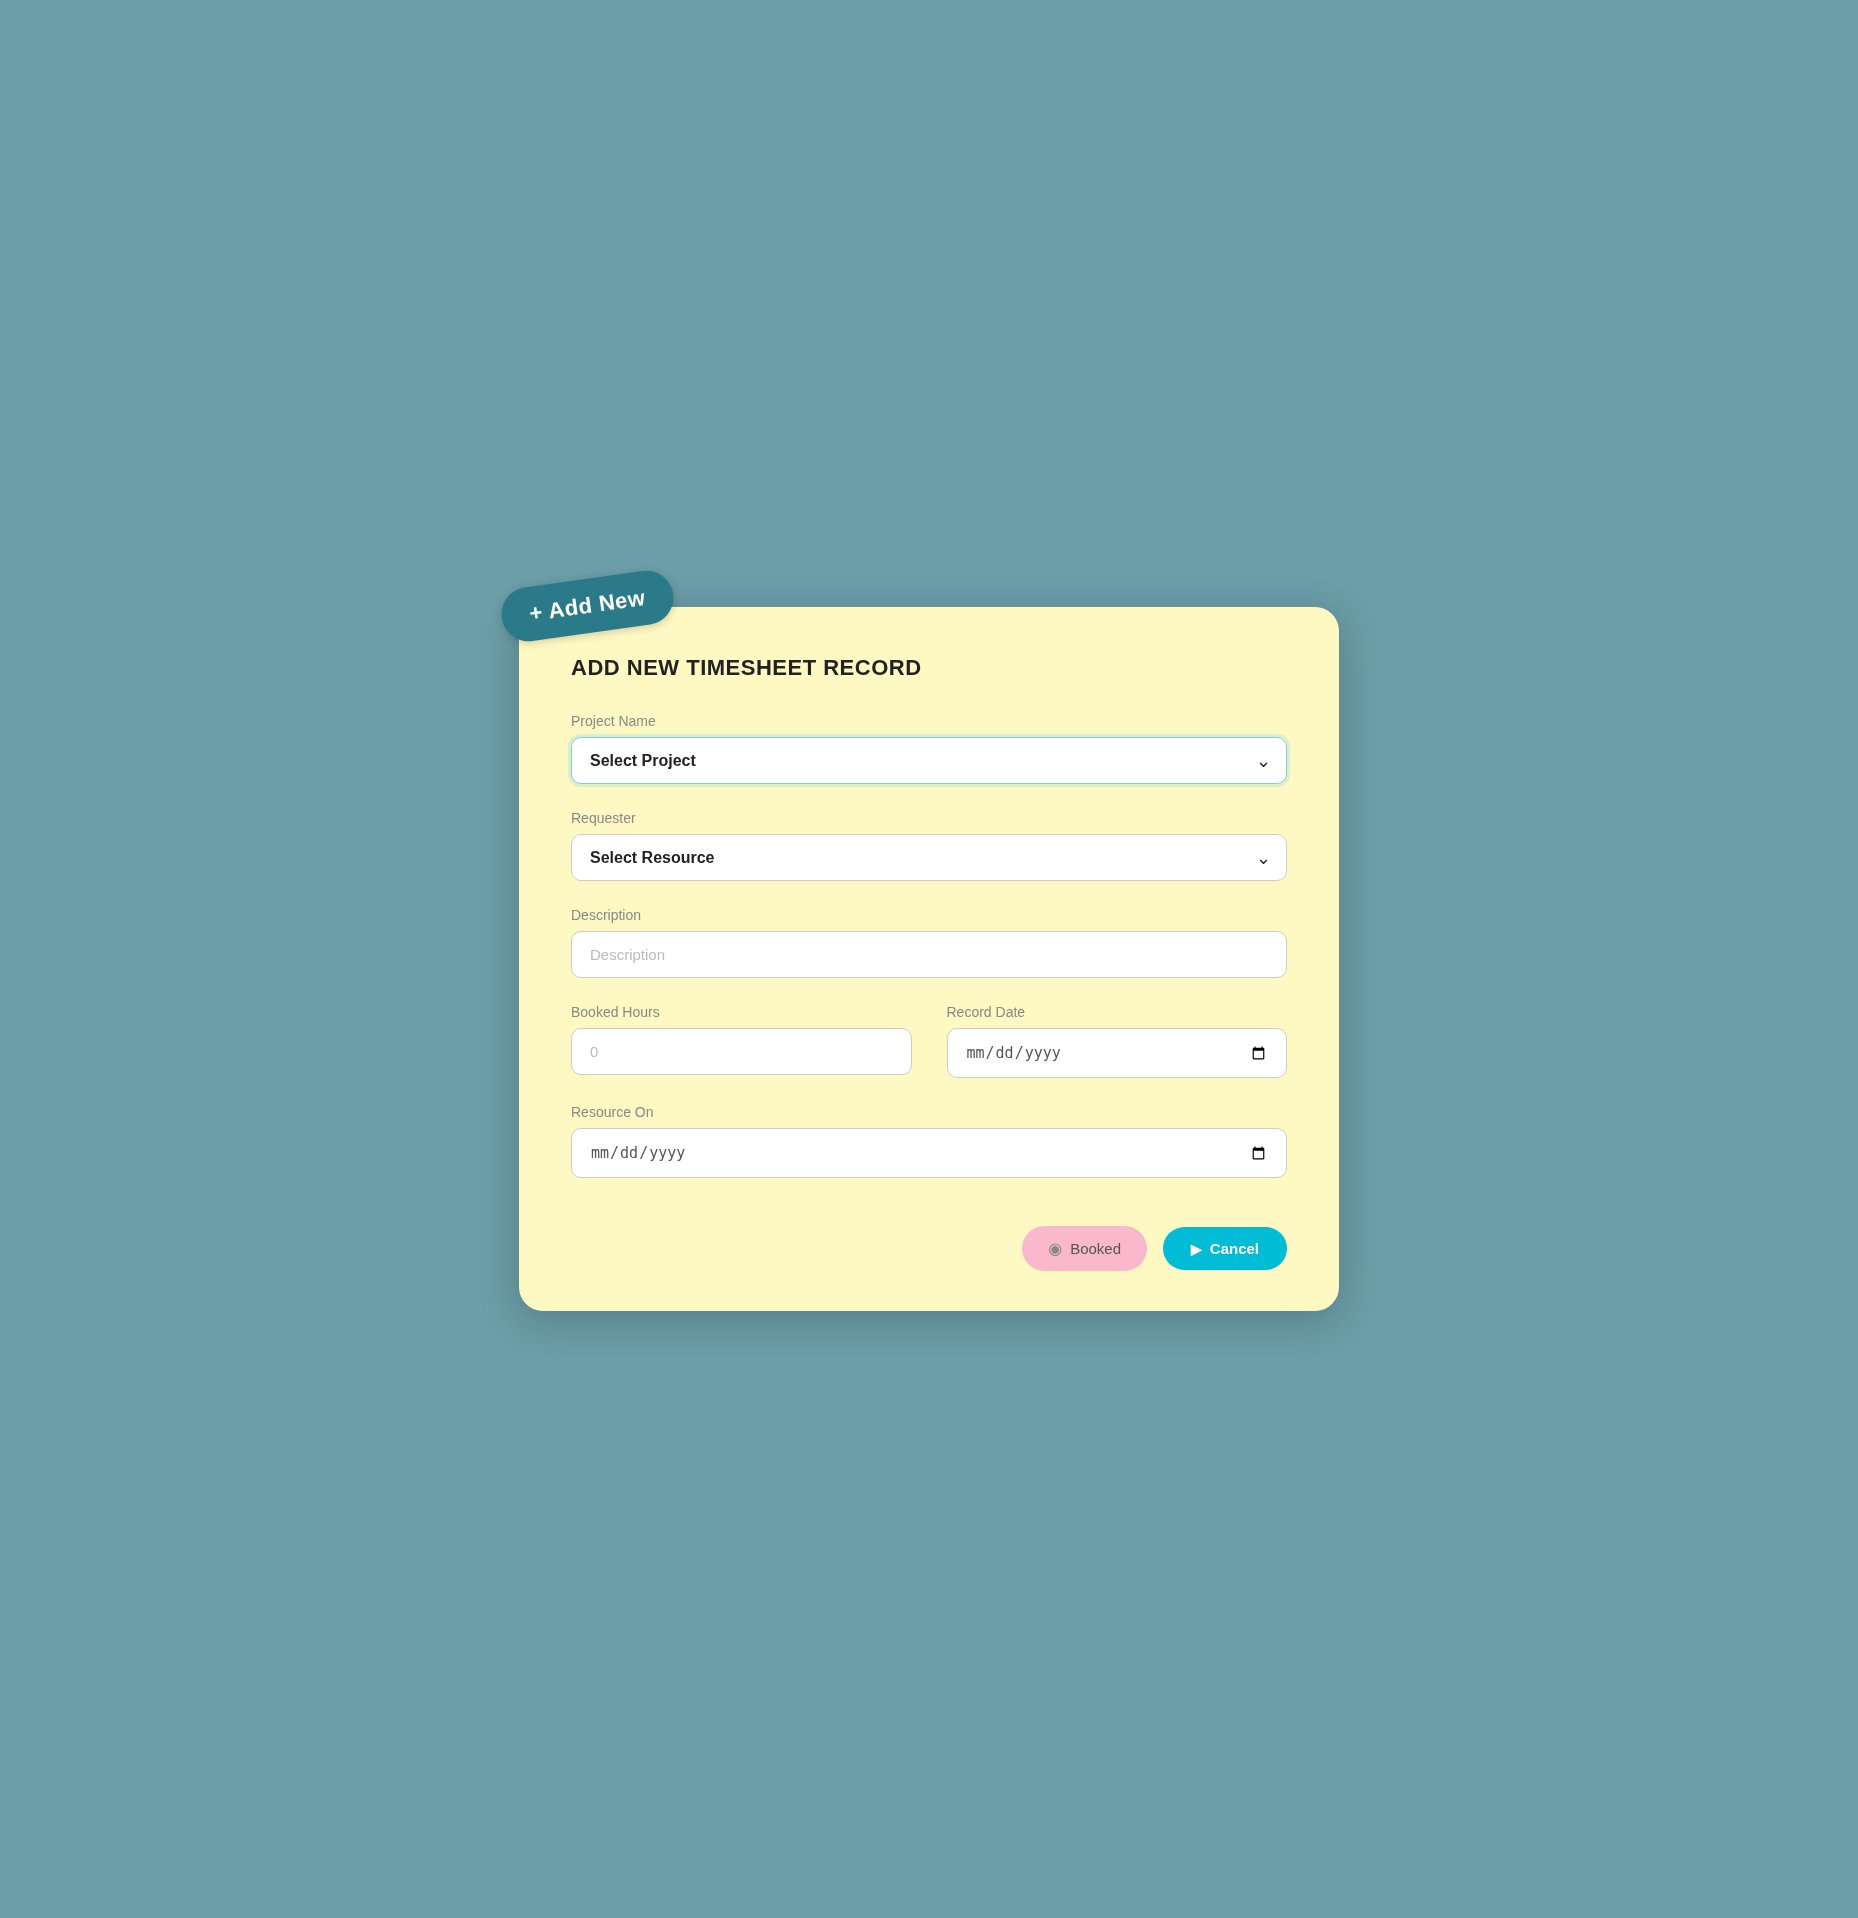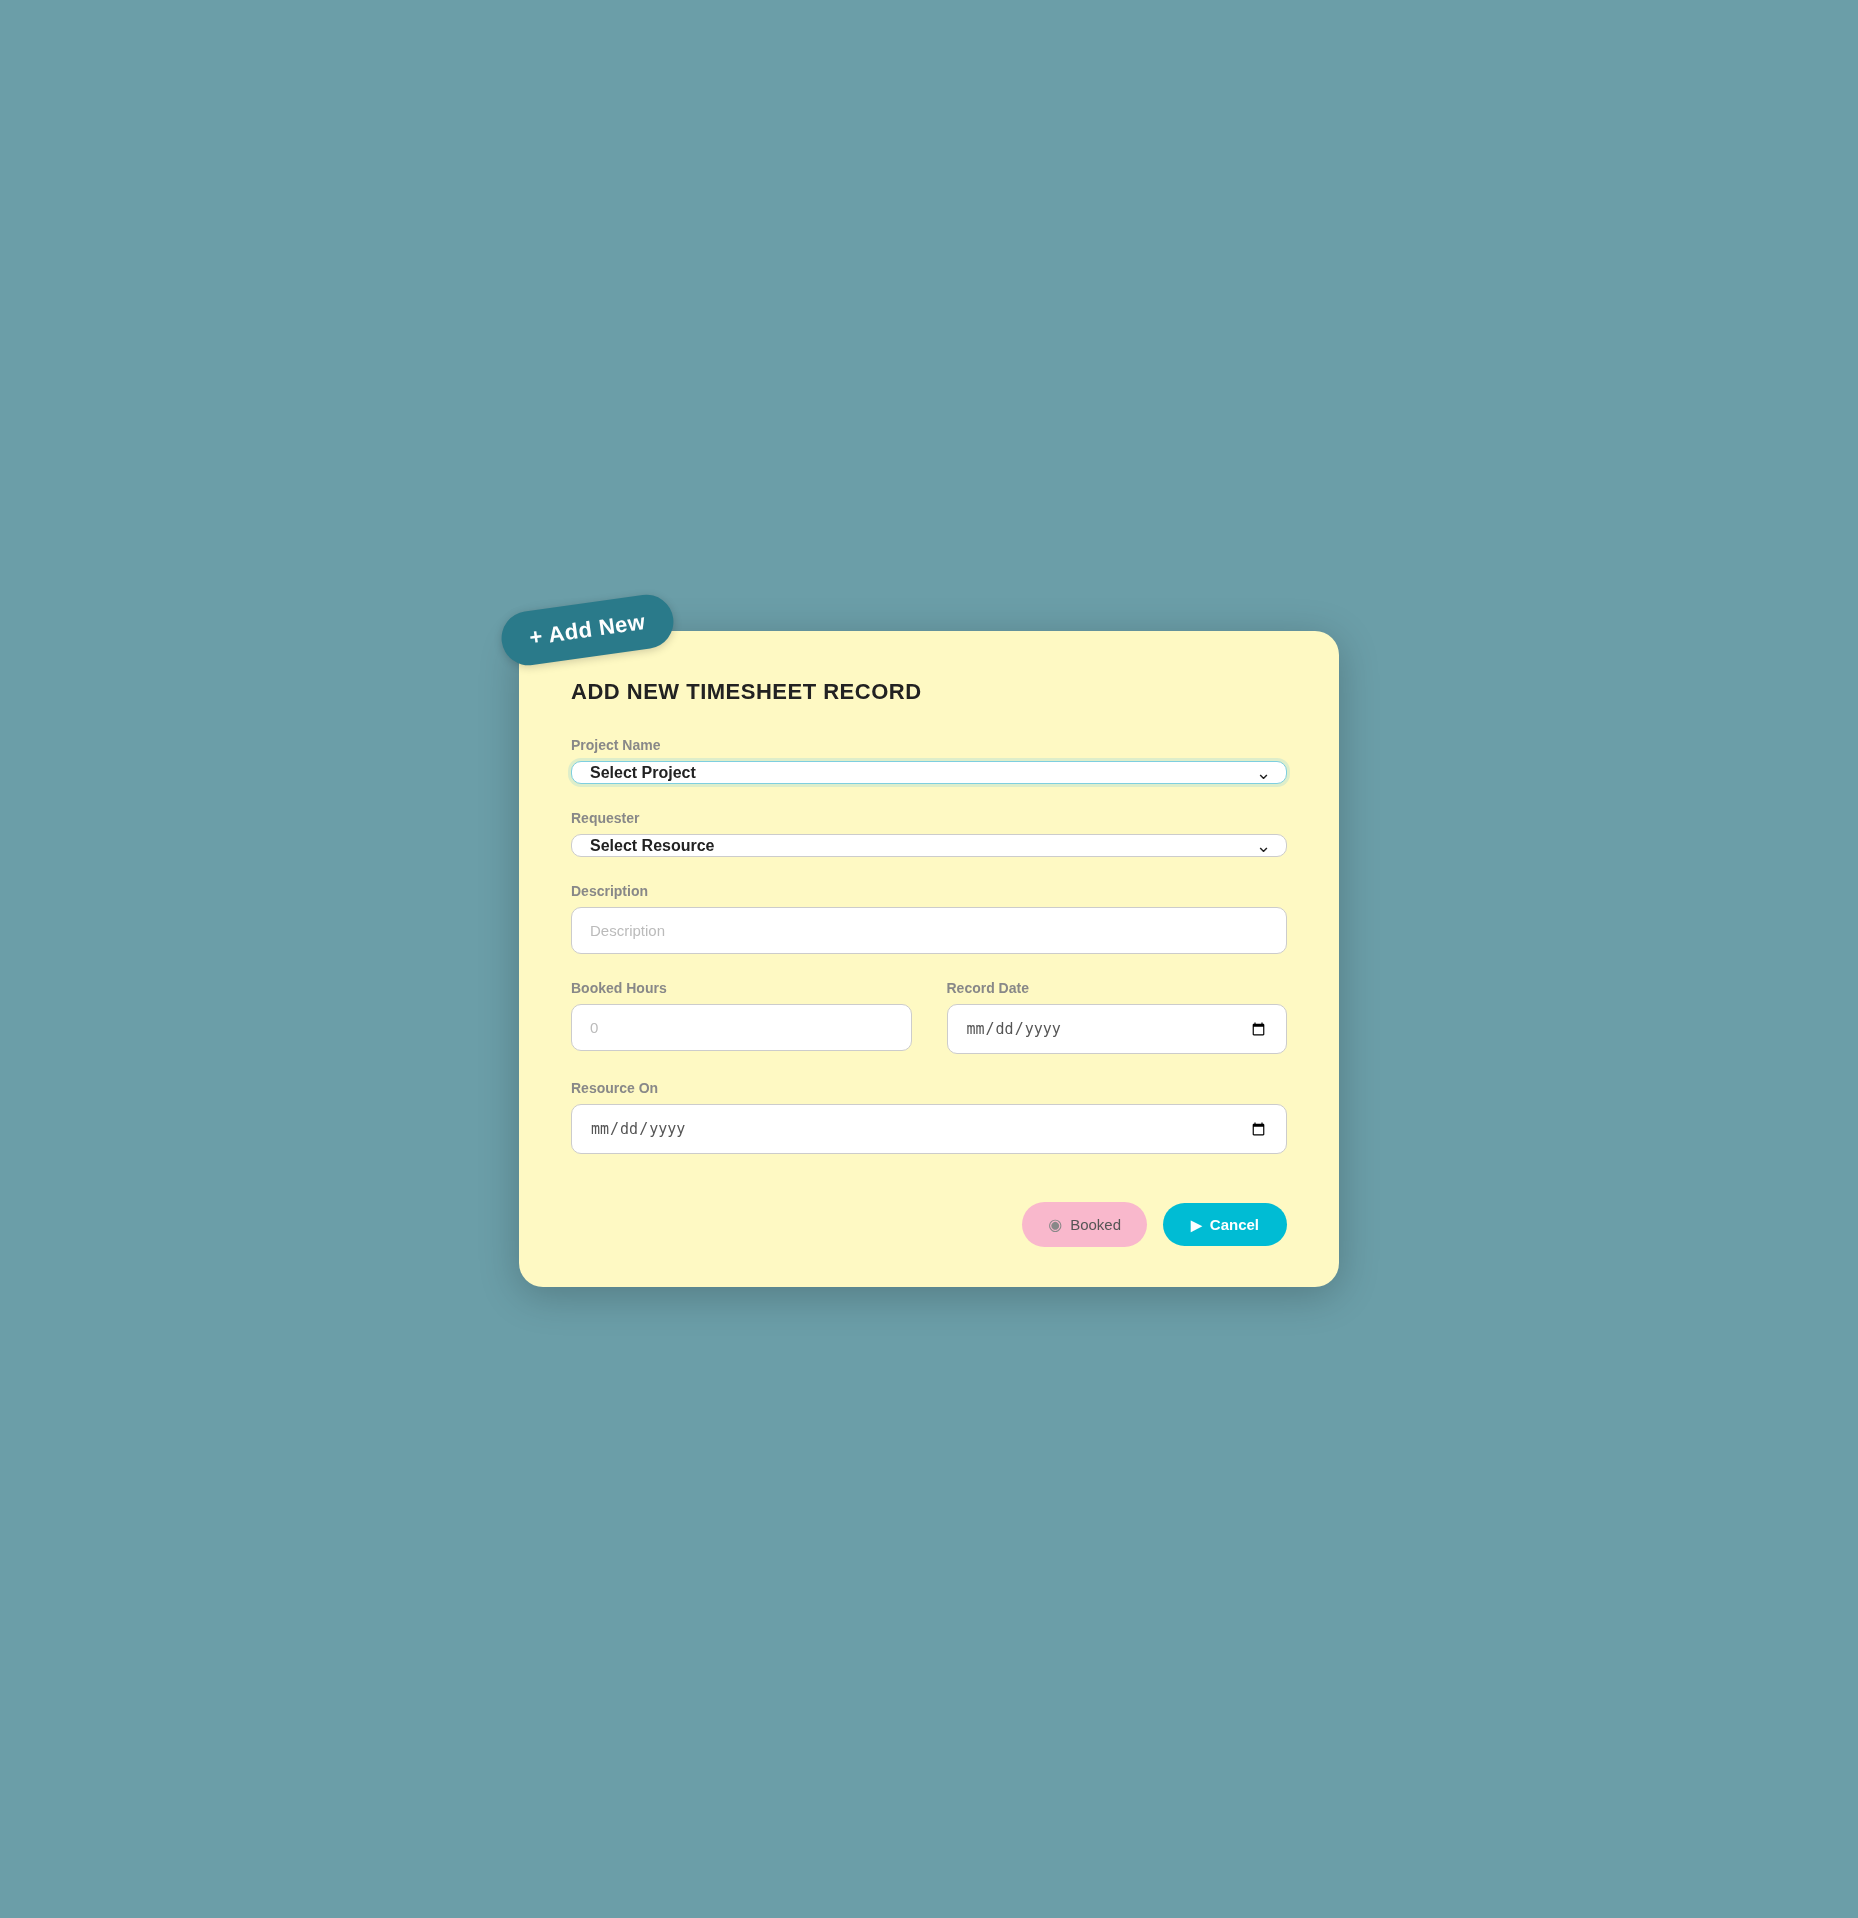--- a/index.html
+++ b/index.html
@@ -53,26 +53,26 @@
 
     .form-group {
       margin-bottom: 26px;
     }
 
     .form-label {
       display: block;
       font-size: 14px;
       color: #888;
       margin-bottom: 8px;
-      font-weight: 700;
+      font-weight: 400;
     }
 
     .form-select {
       width: 100%;
-      padding: 2px 18px;
+      padding: 14px 18px;
       border: 1.5px solid #ccc;
       border-radius: 10px;
       font-size: 16px;
       font-weight: 700;
       color: #222;
       background: #fff;
       appearance: none;
       -webkit-appearance: none;
       cursor: pointer;
       outline: none;

